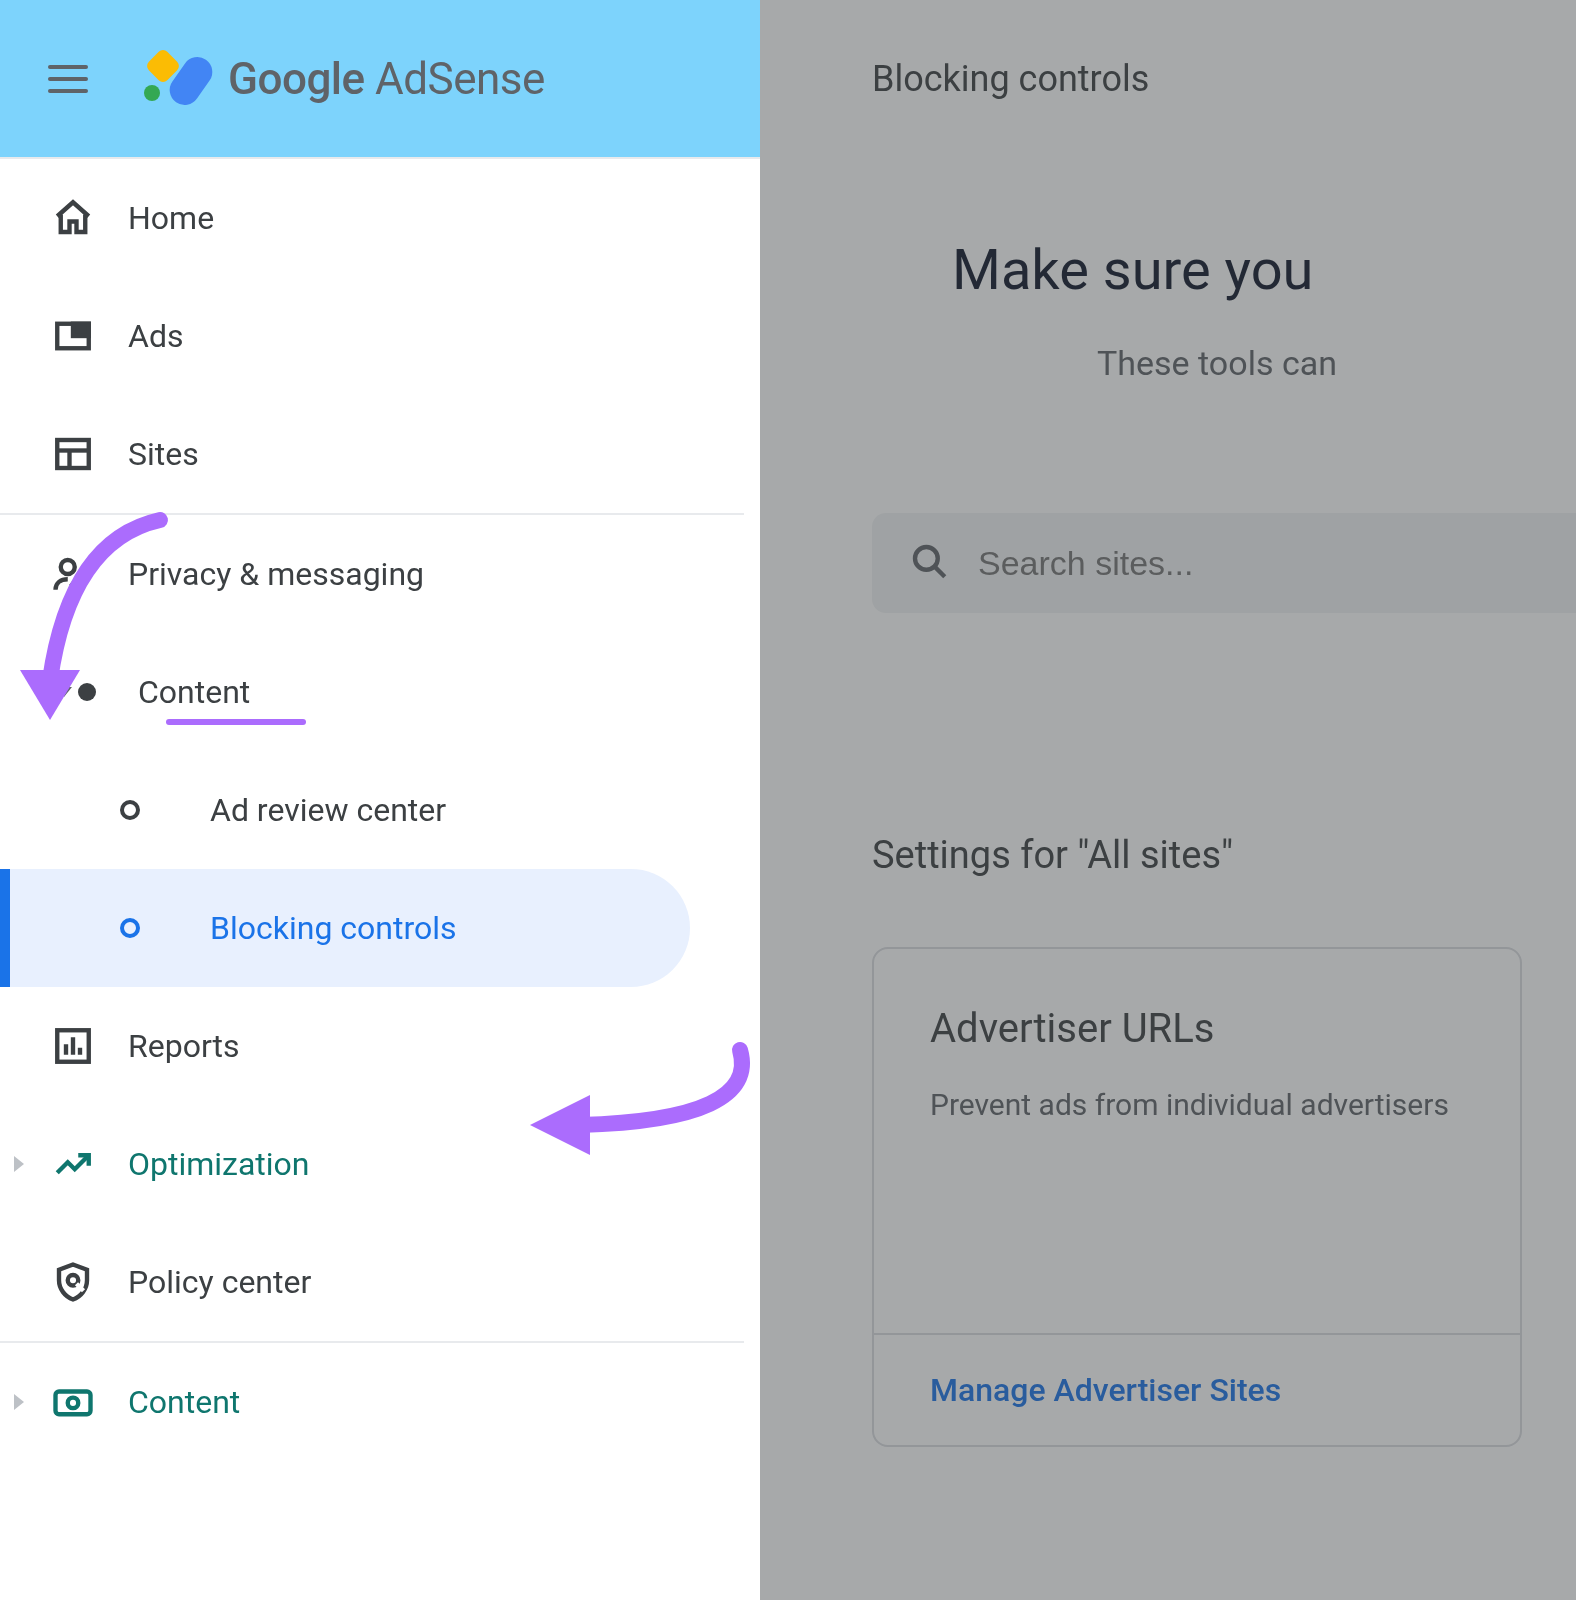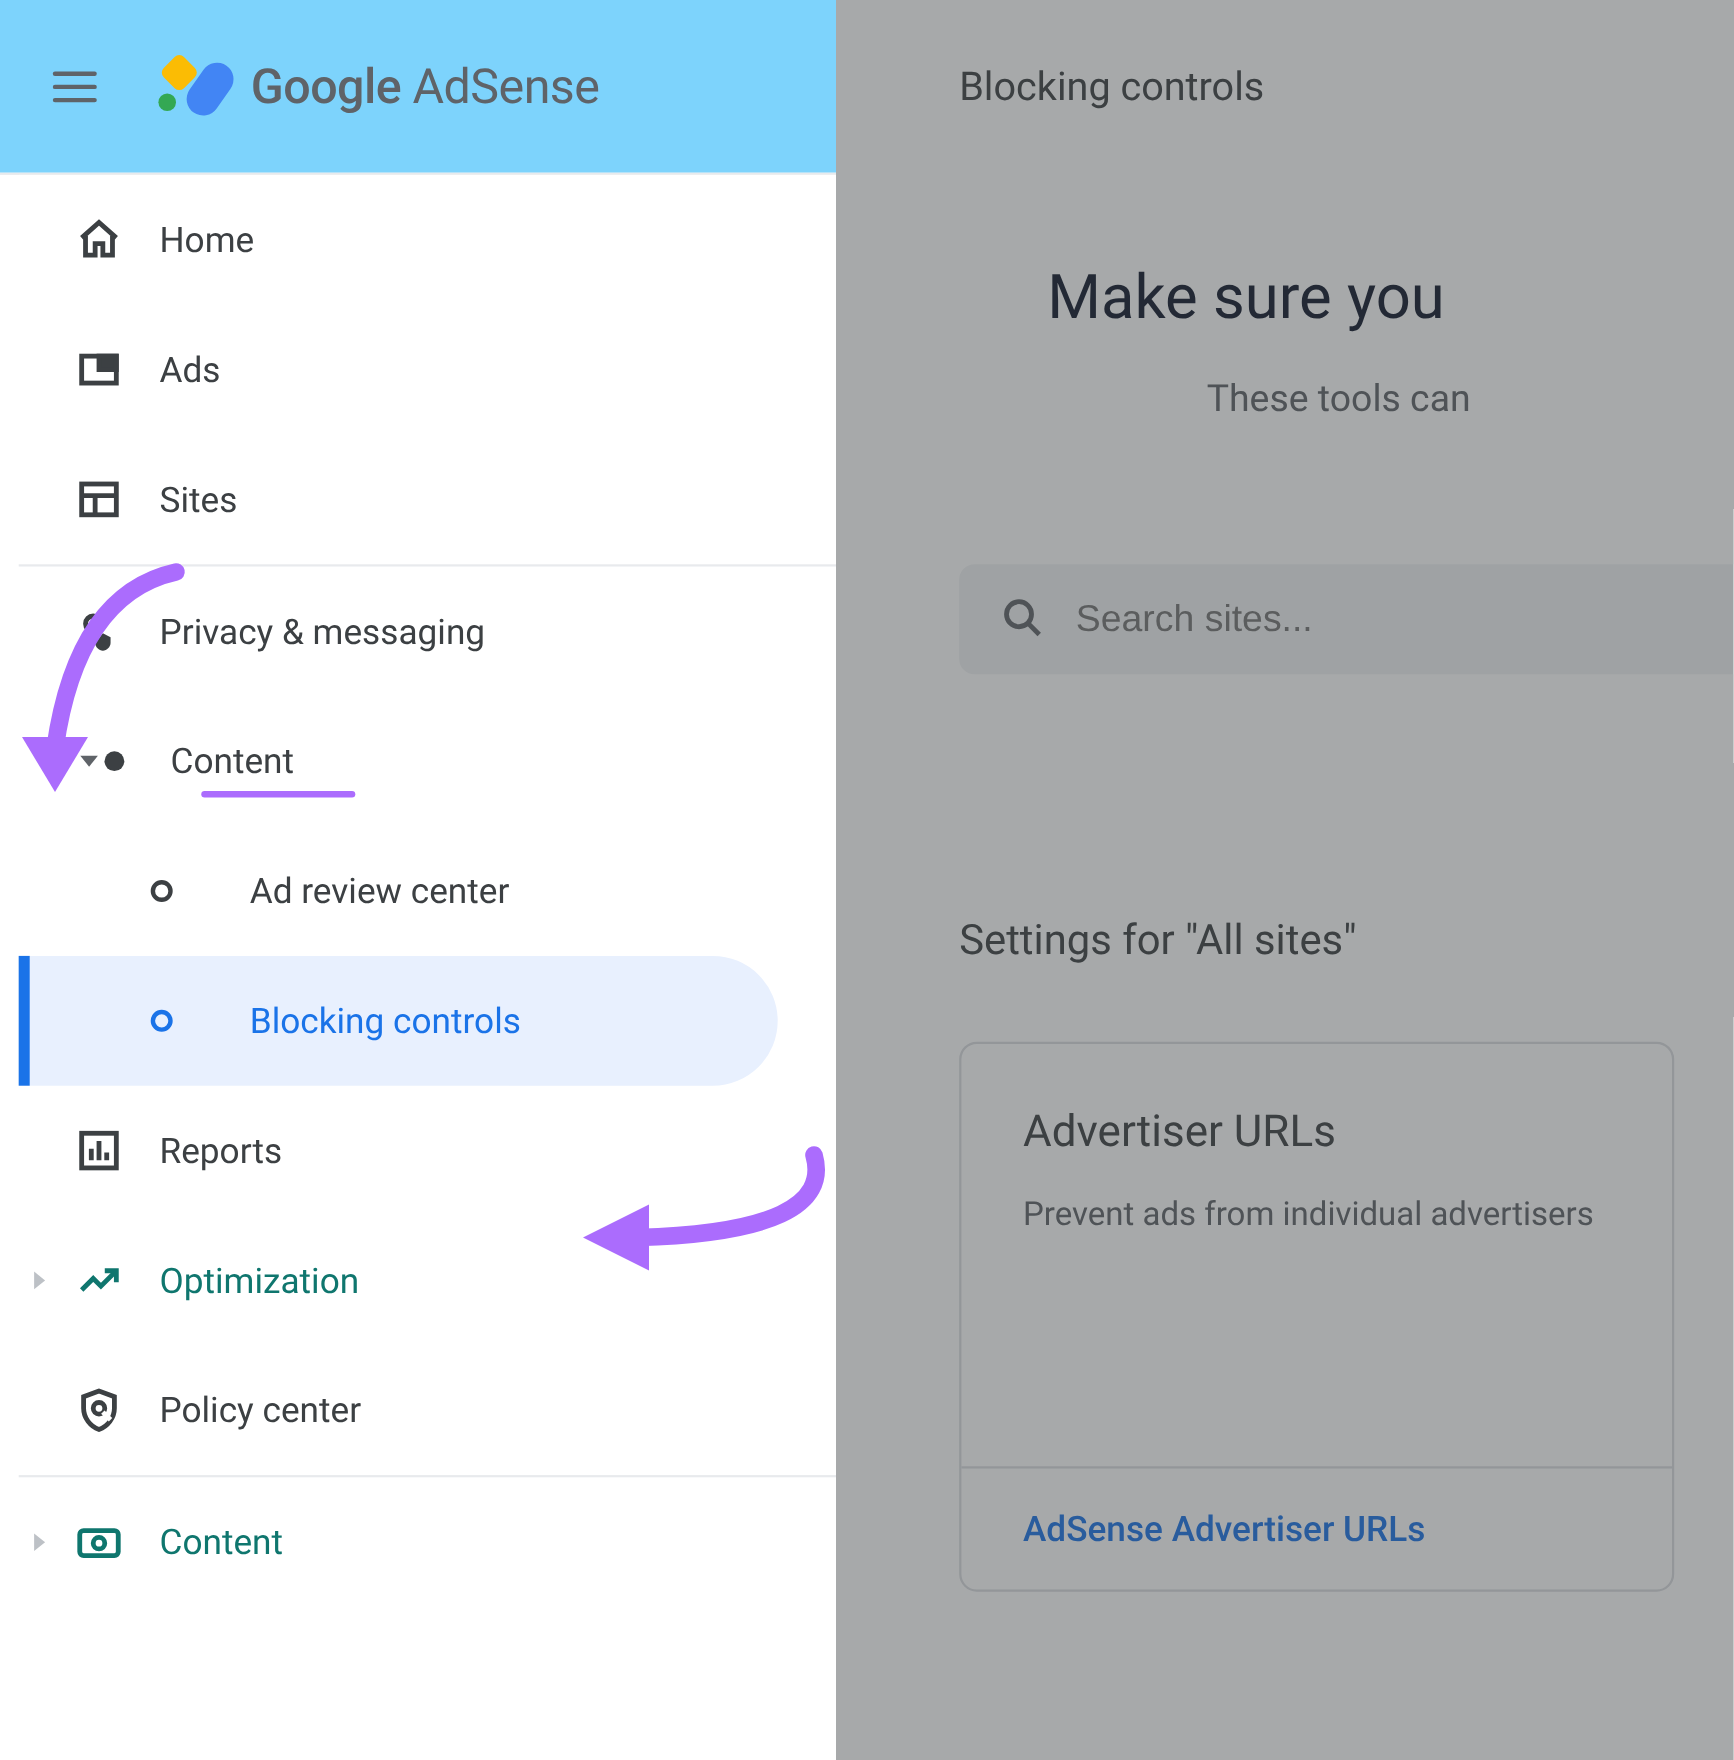--- a/index.html
+++ b/index.html
@@ -20,21 +20,21 @@
   .logo-mark { width: 70px; height: 56px; position: relative; }
   .logo-yellow { position: absolute; width: 26px; height: 26px; background: #fbbc04; border-radius: 6px; transform: rotate(45deg); left: 10px; top: 2px; }
   .logo-green  { position: absolute; width: 16px; height: 16px; background: #34a853; border-radius: 50%; left: 4px; bottom: 6px; }
   .logo-blue   { position: absolute; width: 30px; height: 52px; background: #4285f4; border-radius: 15px; transform: rotate(35deg); right: 4px; top: 4px; }
   .logo-text { font-size: 44px; color: #5f6368; letter-spacing: -0.5px; }
   .logo-text .g { font-weight: 500; }
 
   .header-divider { position: absolute; left: 0; top: 157px; width: 760px; height: 2px; background: #e8eaed; }
 
   
-  .sidebar { position: absolute; left: 17px; top: 159px; width: 744px; bottom: 0; background: #fff; }
+  .sidebar { position: absolute; left: 0; top: 159px; width: 744px; bottom: 0; background: #fff; }
   .nav-section-divider { height: 2px; background: #e8eaed; width: 100%; }
 
   .nav-item {
     display: flex; align-items: center; height: 118px; padding-left: 48px;
     font-size: 32px; color: #3c4043; cursor: pointer; position: relative;
   }
   .nav-item.sub1 { padding-left: 24px; }
   .nav-item.sub2 { padding-left: 120px; gap: 28px; }
   .nav-item.disabled { color: #0f766e; }
   .nav-item .icon-slot { width: 50px; height: 50px; display: flex; align-items: center; justify-content: center; margin-right: 30px; color: inherit; }
@@ -232,21 +232,21 @@
       <input type="text" placeholder="Search sites..." style="">
     </div>
 
     <div class="settings-heading">Settings for "All sites"</div>
 
     <div class="card">
       <div class="card-title">Advertiser URLs</div>
       <div class="card-desc">Prevent ads from individual advertisers</div>
       <div class="card-spacer"></div>
       <div class="card-divider"></div>
-      <div class="card-action">AdSense Advertiser URLs</div>
+      <div class="card-action">Manage Advertiser Sites</div>
     </div>
   </div>
 </div>
 
 <div class="scrim"></div>
 
 <svg class="arrow-svg" style="left:0; top:500px; width:200px; height:240px;">
   <path d="M160 20 Q 70 40 50 180" stroke="#ab6cfd" stroke-width="16" fill="none" stroke-linecap="round"></path>
   <polygon points="50,220 20,170 80,170" fill="#ab6cfd"></polygon>
 </svg>

